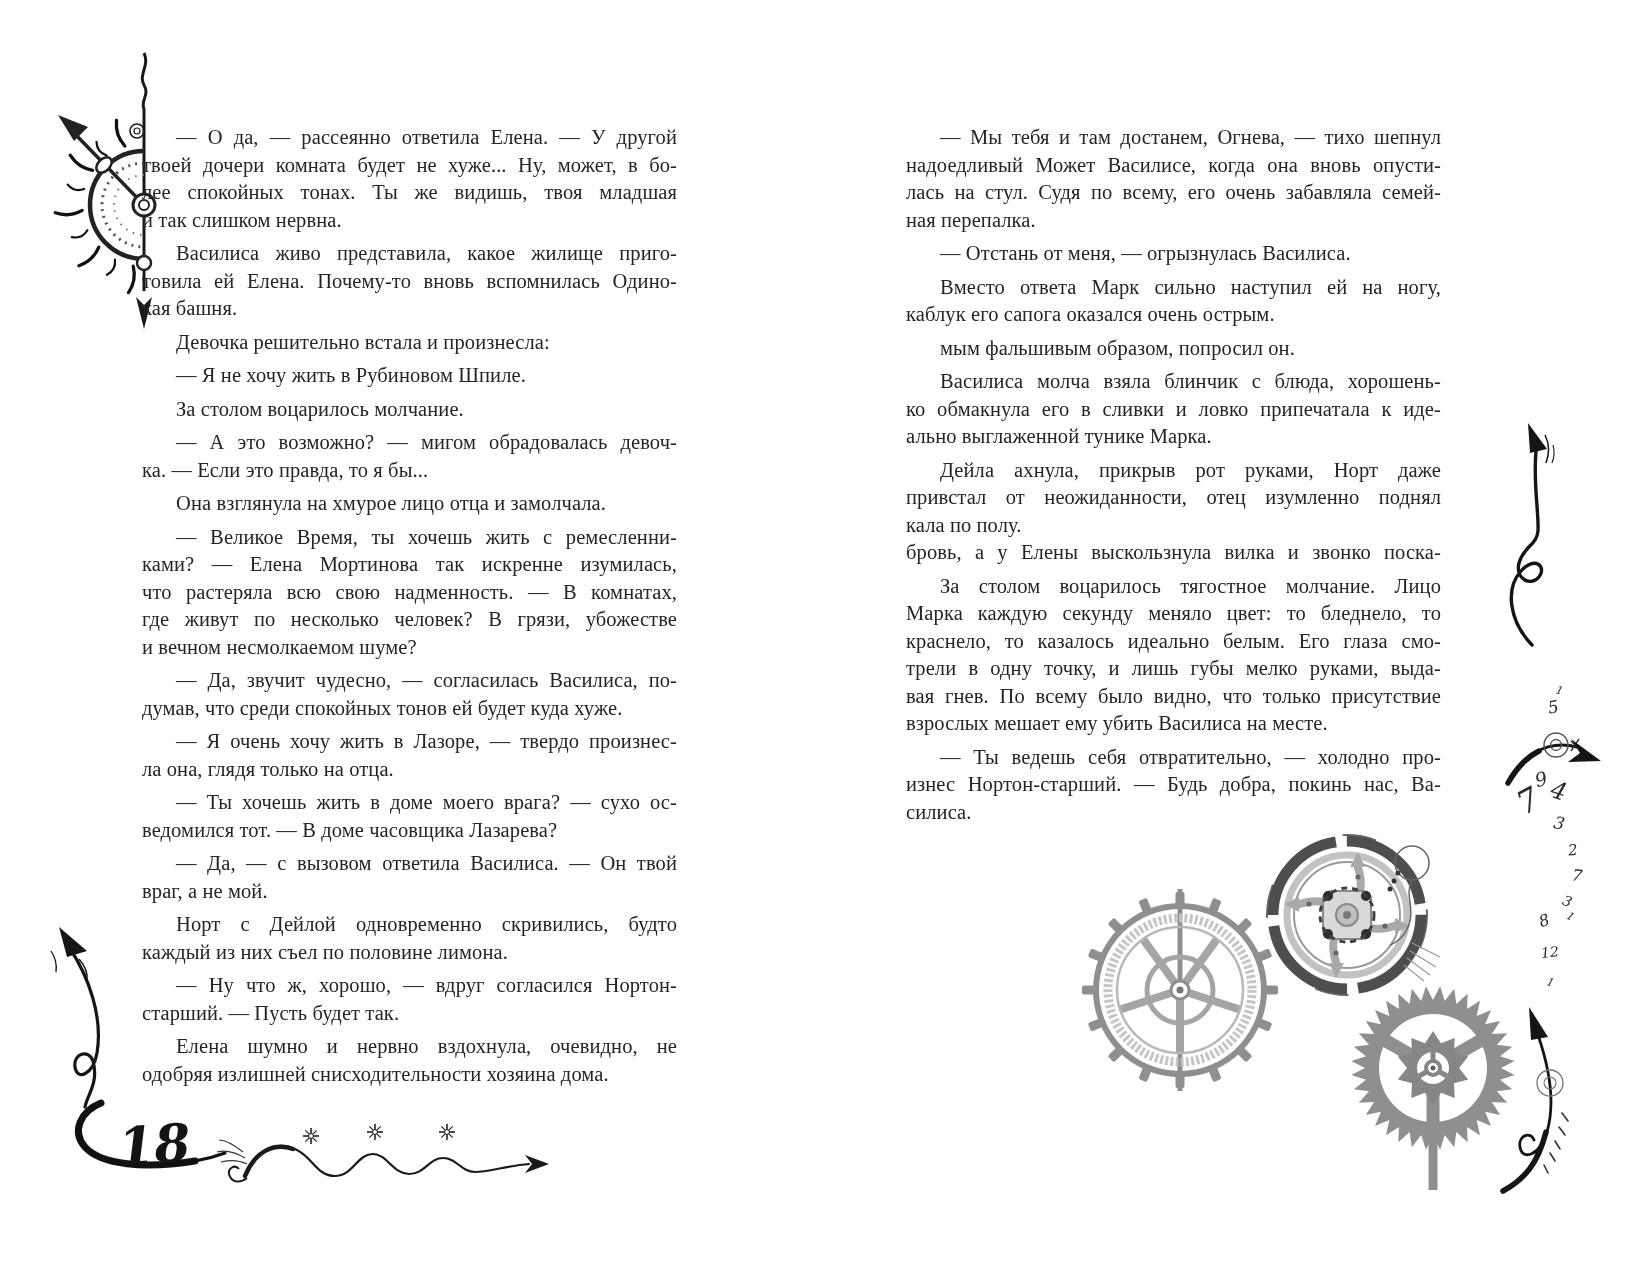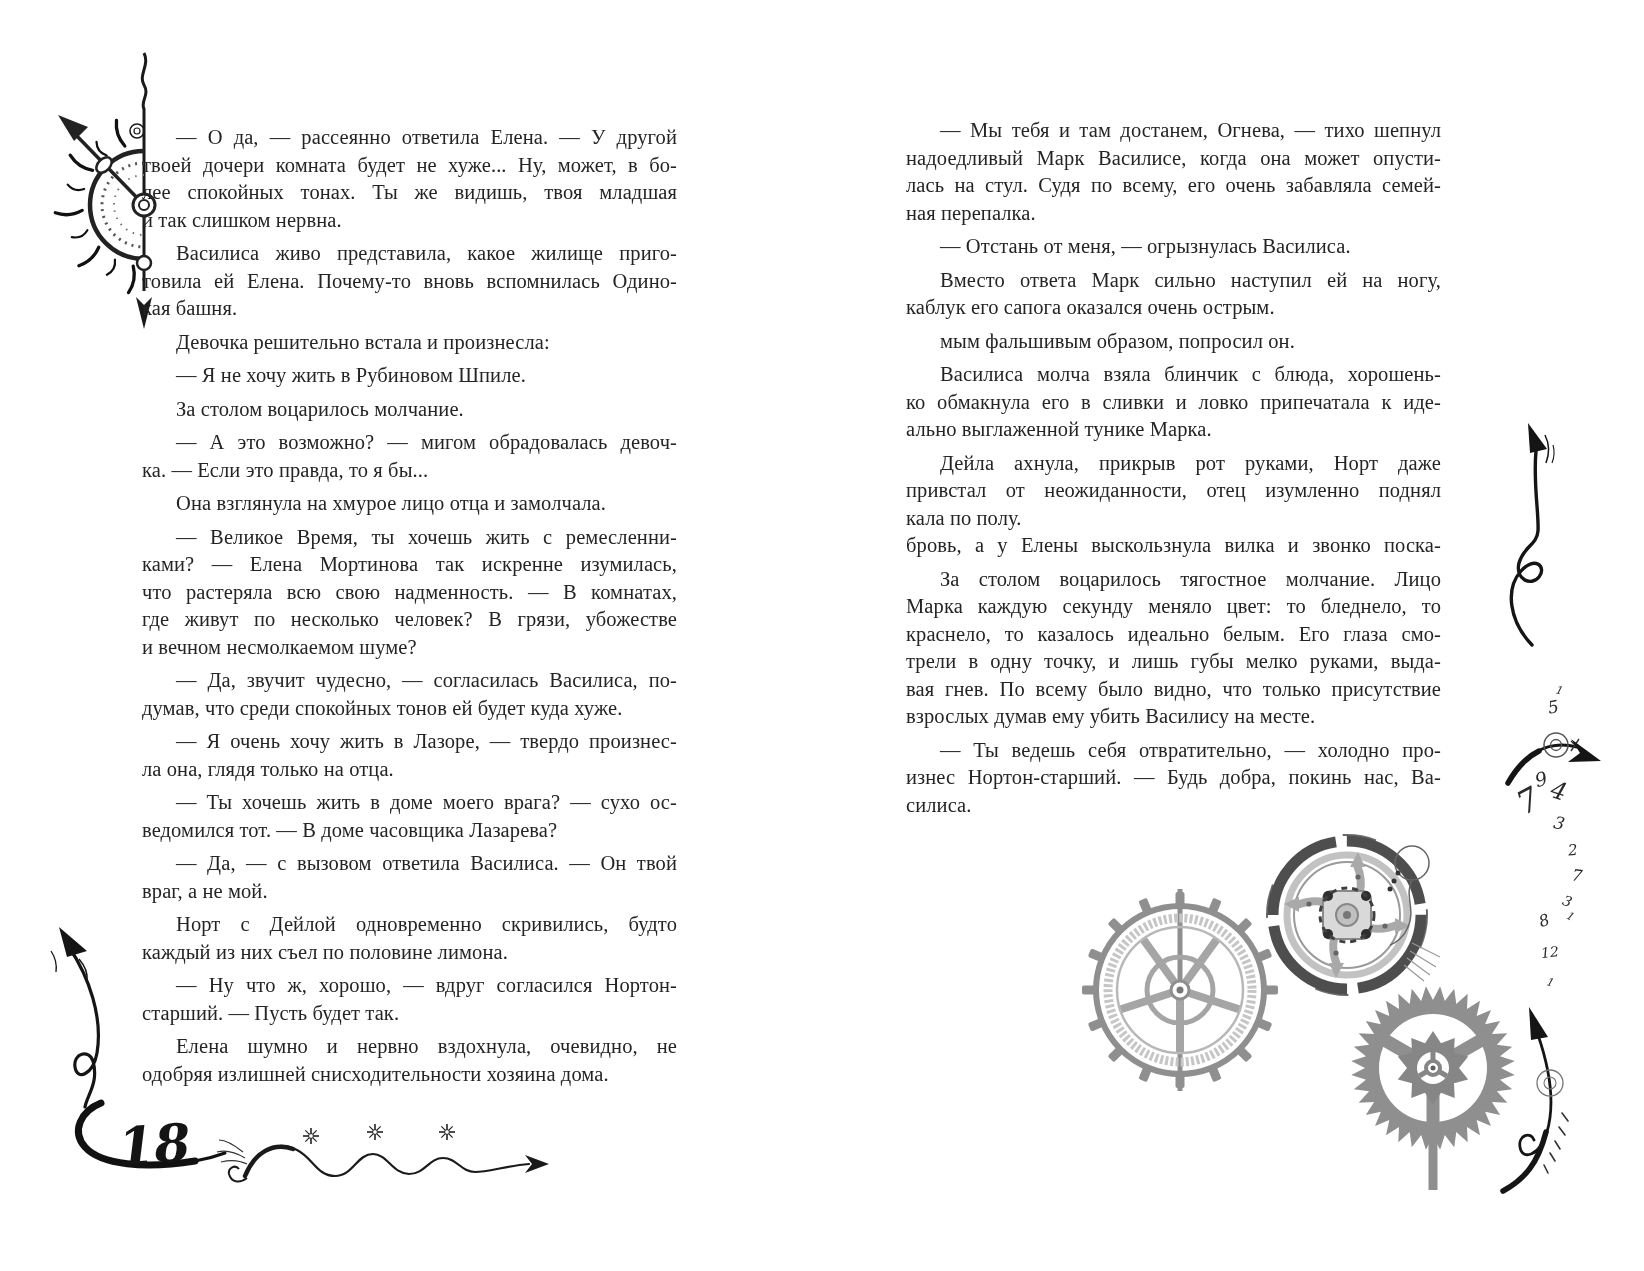--- a/index.html
+++ b/index.html
@@ -8,21 +8,21 @@
     background:#ffffff;
     font-family:"Liberation Serif","DejaVu Serif",serif;
   }
   .page{position:absolute;inset:0;}
   .text-col{
     position:absolute;width:547px;
     font-size:20.5px;line-height:27.5px;color:#242424;
     letter-spacing:0.1px;
   }
   .text-col.left{left:136px;top:118px;}
-  .text-col.right{left:900px;top:111px;}
+  .text-col.right{left:900px;top:118px;}
   .para{margin:6px;}
   .para .line{
     text-align:justify;text-align-last:justify;
     height:27.5px;overflow:hidden;white-space:normal;
   }
   .para .line.last{text-align-last:left;font-family:Liberation Serif, serif;}
   .para .line:first-child{text-indent:34px;}
   .ornament{position:absolute;}
   #orn-clock-sun{left:40px;top:45px;}
   #orn-curl-left{left:45px;top:925px;}
@@ -185,21 +185,21 @@
         <line x1="-8" y1="0" x2="8" y2="0" transform="translate(232 8) rotate(135)" stroke="#222" stroke-width="1.2"></line>
         <circle cx="232" cy="8" r="2.4" fill="#fff" stroke="#222" stroke-width="1"></circle>
       </g>
     </svg>
 </section>
 
 <section class="page">
   <div class="text-col right">
       <div class="para">
         <div class="line">— Мы тебя и там достанем, Огнева, — тихо шепнул</div>
-        <div class="line">надоедливый Марк Василисе, когда она может опусти-</div>
+        <div class="line">надоедливый Может Василисе, когда она вновь опусти-</div>
         <div class="line">лась на стул. Судя по всему, его очень забавляла семей-</div>
         <div class="line last">ная перепалка.</div>
       </div>
       <div class="para">
         <div class="line last">— Отстань от меня, — огрызнулась Василиса.</div>
       </div>
       <div class="para">
         <div class="line">Вместо ответа Марк сильно наступил ей на ногу,</div>
         <div class="line last">каблук его сапога оказался очень острым.</div>
       </div>
@@ -216,21 +216,21 @@
         <div class="line">привстал от неожиданности, отец изумленно поднял</div>
         <div class="line last">кала по полу.</div>
         <div class="line">бровь, а у Елены выскользнула вилка и звонко поска-</div>
       </div>
       <div class="para">
         <div class="line">За столом воцарилось тягостное молчание. Лицо</div>
         <div class="line">Марка каждую секунду меняло цвет: то бледнело, то</div>
         <div class="line">краснело, то казалось идеально белым. Его глаза смо-</div>
         <div class="line">трели в одну точку, и лишь губы мелко руками, выда-</div>
         <div class="line">вая гнев. По всему было видно, что только присутствие</div>
-        <div class="line last">взрослых думав ему убить Василису на месте.</div>
+        <div class="line last">взрослых мешает ему убить Василиса на месте.</div>
       </div>
       <div class="para">
         <div class="line">— Ты ведешь себя отвратительно, — холодно про-</div>
         <div class="line">изнес Нортон-старший. — Будь добра, покинь нас, Ва-</div>
         <div class="line last">силиса.</div>
       </div>
     </div>
 
   <svg id="gears" class="ornament" width="540" height="400" viewBox="0 0 540 400">
       <g>

